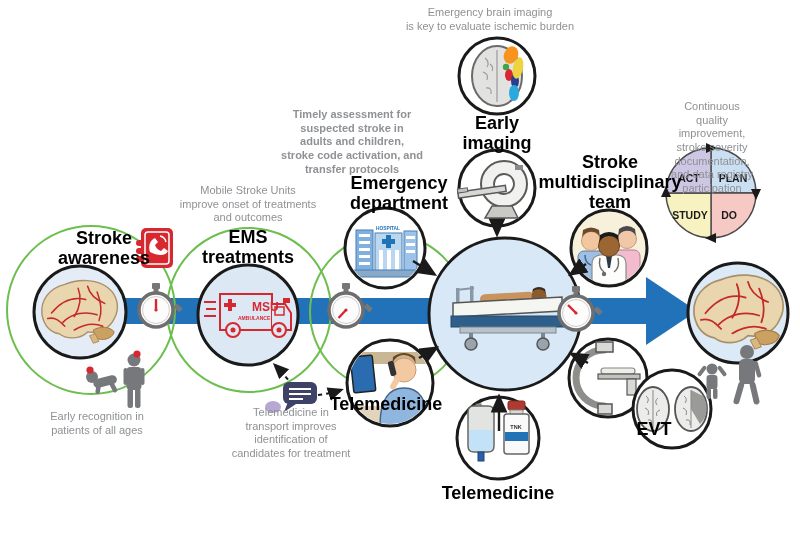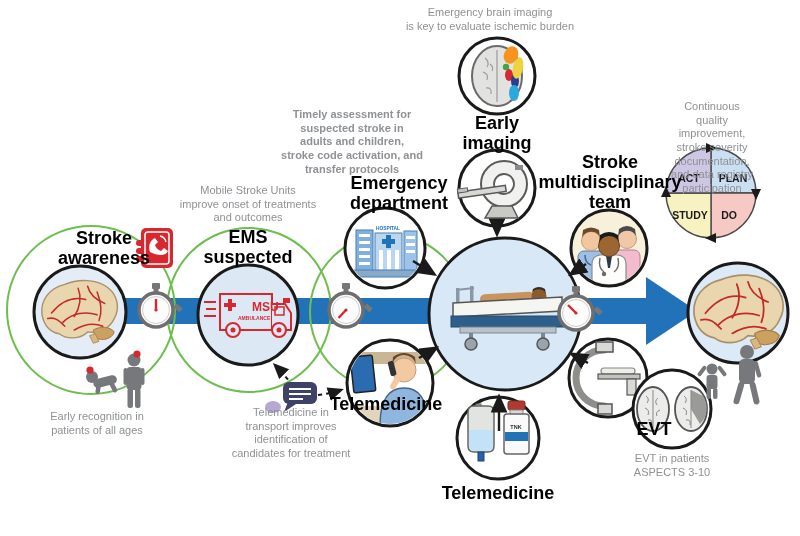--- a/index.html
+++ b/index.html
@@ -388,32 +388,30 @@
 adults and children,
 stroke code activation, and
 transfer protocols</div>
 <div class="nlabel" style="left:399px;top:173px;">Emergency
 department</div>
 
 <div class="note" style="left:248px;top:184px;">Mobile Stroke Units
 improve onset of treatments
 and outcomes</div>
 <div class="nlabel" style="left:248px;top:227px;">EMS
-suspected</div>
+treatments</div>
 
 <div class="nlabel" style="left:104px;top:228px;">Stroke
 awareness</div>
 <div class="note" style="left:291px;top:406px;">Telemedicine in
 transport improves
 identification of
 candidates for treatment</div>
 
 <div class="note" style="left:97px;top:410px;">Early recognition in
 patients of all ages</div>
 <div class="nlabel" style="left:386px;top:394px;">Telemedicine</div>
 
 <div class="nlabel" style="left:498px;top:483px;">Telemedicine</div>
 
 <div class="nlabel" style="left:610px;top:419px;margin-left:44px;">EVT</div>
-<div class="note" style="left:672px;top:452px;">EVT in patients
-ASPECTS 3-10</div>
 
 </div>
 
 </body></html>

